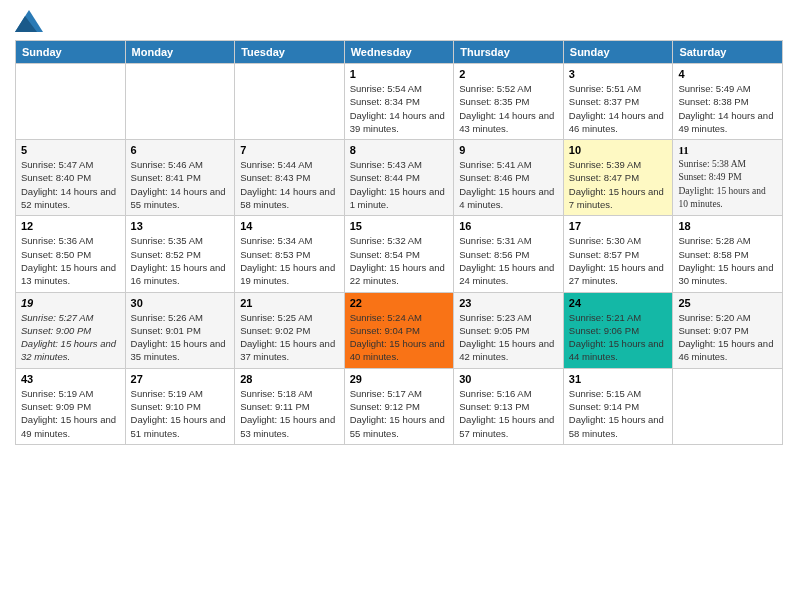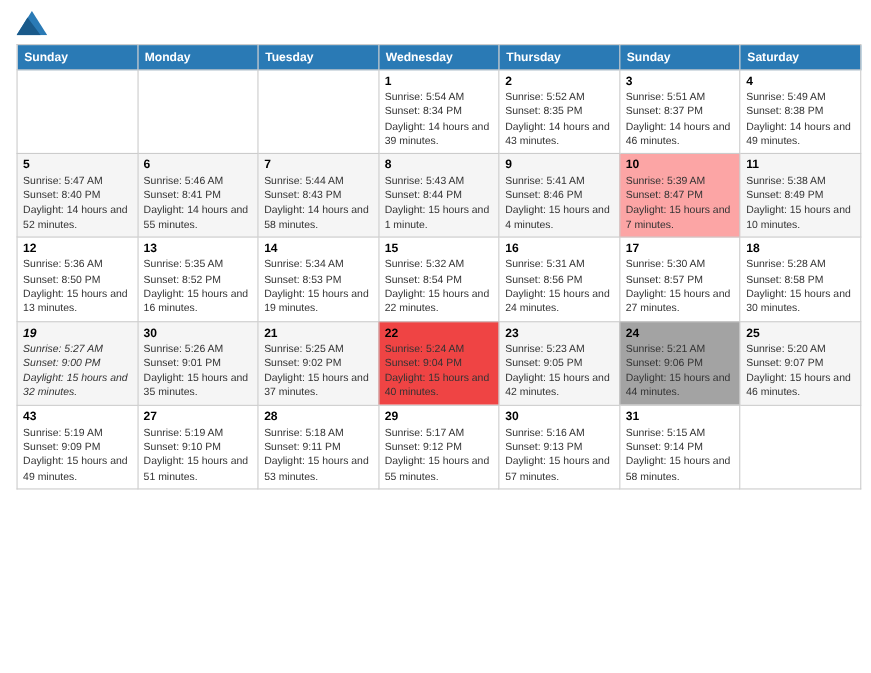--- a/index.html
+++ b/index.html
@@ -151,25 +151,25 @@
             <div class="day-info">Sunrise: 5:44 AM<br>Sunset: 8:43 PM<br>Daylight: 14 hours and 58 minutes.</div>
           </td>
           <td style="background: rgb(245, 245, 245);">
             <span class="day-number">8</span>
             <div class="day-info">Sunrise: 5:43 AM<br>Sunset: 8:44 PM<br>Daylight: 15 hours and 1 minute.</div>
           </td>
           <td style="background: rgb(245, 245, 245);">
             <span class="day-number">9</span>
             <div class="day-info">Sunrise: 5:41 AM<br>Sunset: 8:46 PM<br>Daylight: 15 hours and 4 minutes.</div>
           </td>
-          <td style="background: #fca5a5;">
+          <td style="background: #fef9c3;">
             <span class="day-number">10</span>
             <div class="day-info">Sunrise: 5:39 AM<br>Sunset: 8:47 PM<br>Daylight: 15 hours and 7 minutes.</div>
           </td>
-          <td style="background: rgb(245, 245, 245);">
+          <td style="background: rgb(245, 245, 245); font-family: Liberation Serif, serif;">
             <span class="day-number">11</span>
             <div class="day-info">Sunrise: 5:38 AM<br>Sunset: 8:49 PM<br>Daylight: 15 hours and 10 minutes.</div>
           </td>
         </tr>
         <tr>
           <td>
             <span class="day-number">12</span>
             <div class="day-info">Sunrise: 5:36 AM<br>Sunset: 8:50 PM<br>Daylight: 15 hours and 13 minutes.</div>
           </td>
           <td>
@@ -203,29 +203,29 @@
             <div class="day-info">Sunrise: 5:27 AM<br>Sunset: 9:00 PM<br>Daylight: 15 hours and 32 minutes.</div>
           </td>
           <td style="background: rgb(245, 245, 245);">
             <span class="day-number">30</span>
             <div class="day-info">Sunrise: 5:26 AM<br>Sunset: 9:01 PM<br>Daylight: 15 hours and 35 minutes.</div>
           </td>
           <td style="background: rgb(245, 245, 245);">
             <span class="day-number">21</span>
             <div class="day-info">Sunrise: 5:25 AM<br>Sunset: 9:02 PM<br>Daylight: 15 hours and 37 minutes.</div>
           </td>
-          <td style="background: #ef4444;">
+          <td style="background: #f97316;">
             <span class="day-number">22</span>
             <div class="day-info">Sunrise: 5:24 AM<br>Sunset: 9:04 PM<br>Daylight: 15 hours and 40 minutes.</div>
           </td>
           <td style="background: rgb(245, 245, 245);">
             <span class="day-number">23</span>
             <div class="day-info">Sunrise: 5:23 AM<br>Sunset: 9:05 PM<br>Daylight: 15 hours and 42 minutes.</div>
           </td>
-          <td style="background: #a3a3a3;">
+          <td style="background: #14b8a6;">
             <span class="day-number">24</span>
             <div class="day-info">Sunrise: 5:21 AM<br>Sunset: 9:06 PM<br>Daylight: 15 hours and 44 minutes.</div>
           </td>
           <td style="background: rgb(245, 245, 245);">
             <span class="day-number">25</span>
             <div class="day-info">Sunrise: 5:20 AM<br>Sunset: 9:07 PM<br>Daylight: 15 hours and 46 minutes.</div>
           </td>
         </tr>
         <tr>
           <td>

